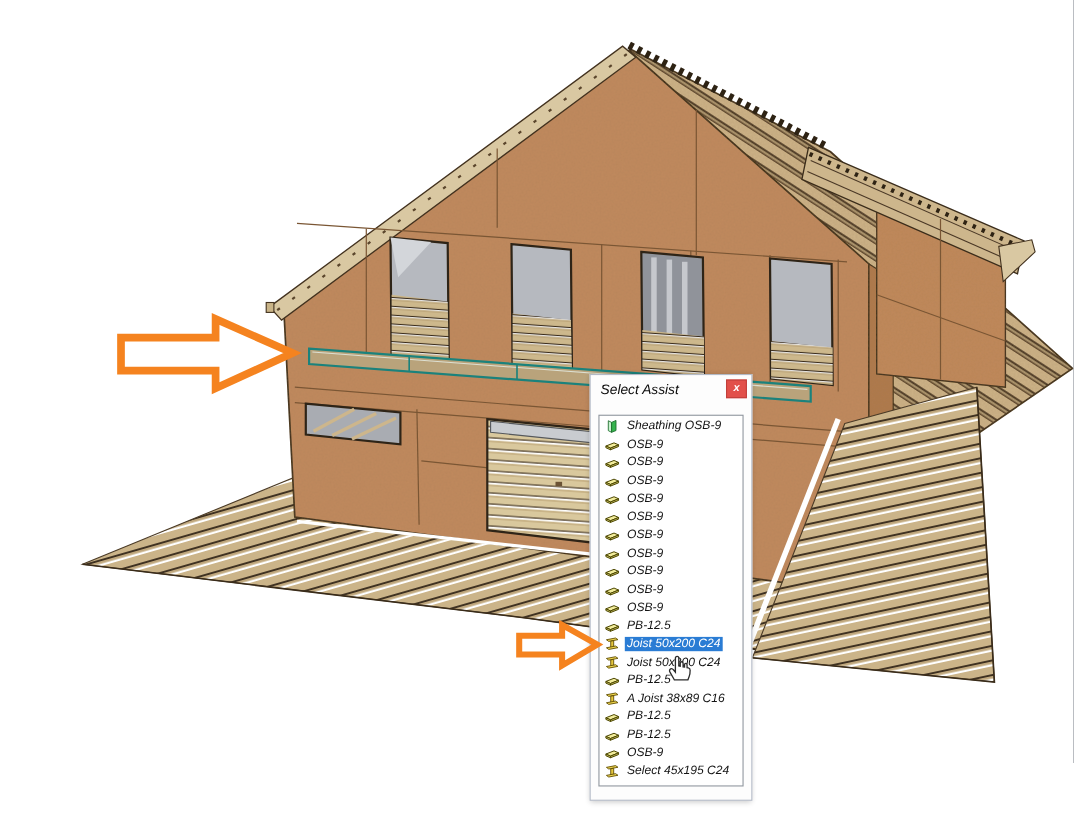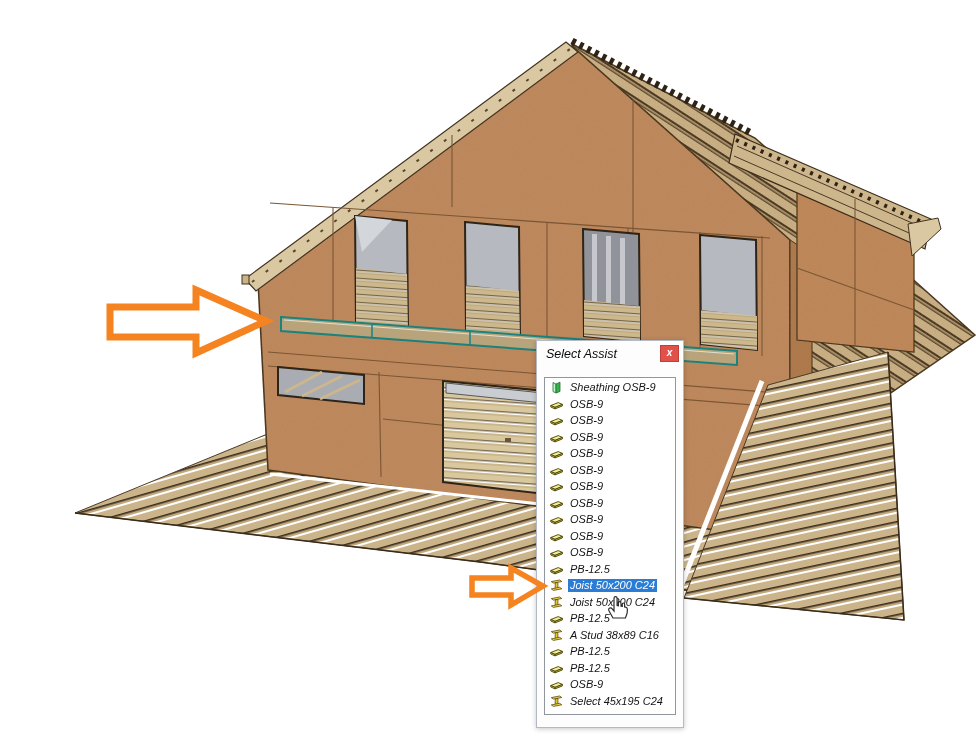--- a/index.html
+++ b/index.html
@@ -305,21 +305,21 @@
       <svg class="ic" viewBox="0 0 13 13">
             <use href="#i-panel" xlink:href="#i-panel"></use>
           </svg>
       <span class="lbl">PB-12.5</span>
     </div>
 
     <div class="row">
       <svg class="ic" viewBox="0 0 13 13">
             <use href="#i-joist" xlink:href="#i-joist"></use>
           </svg>
-      <span class="lbl">A Stud 38x89 C16</span>
+      <span class="lbl">A Joist 38x89 C16</span>
     </div>
 
     <div class="row">
       <svg class="ic" viewBox="0 0 13 13">
             <use href="#i-panel" xlink:href="#i-panel"></use>
           </svg>
       <span class="lbl">PB-12.5</span>
     </div>
 
     <div class="row">

